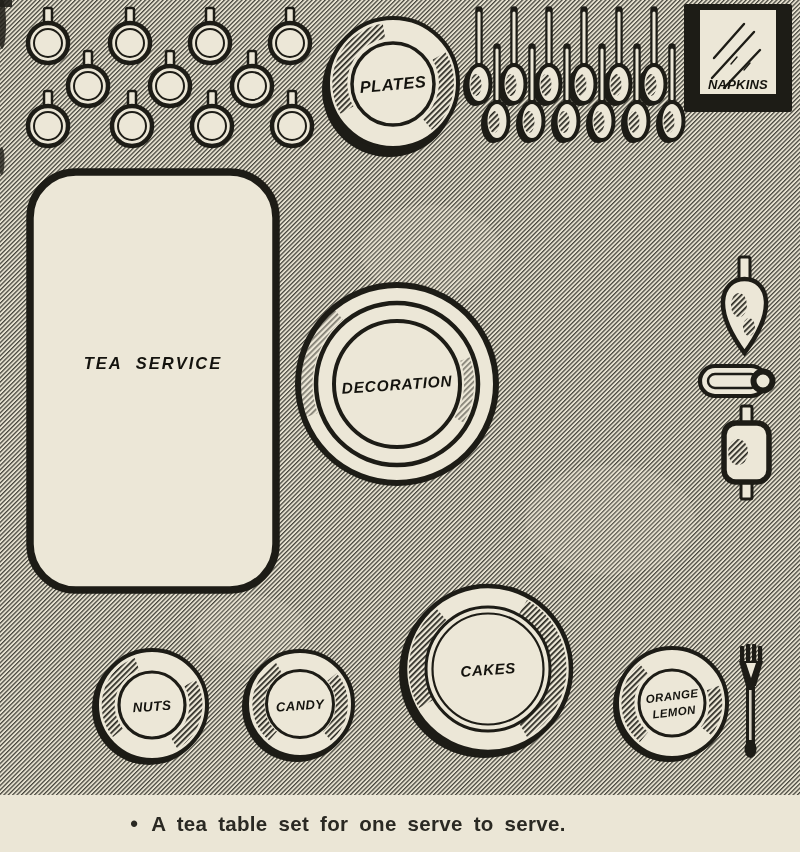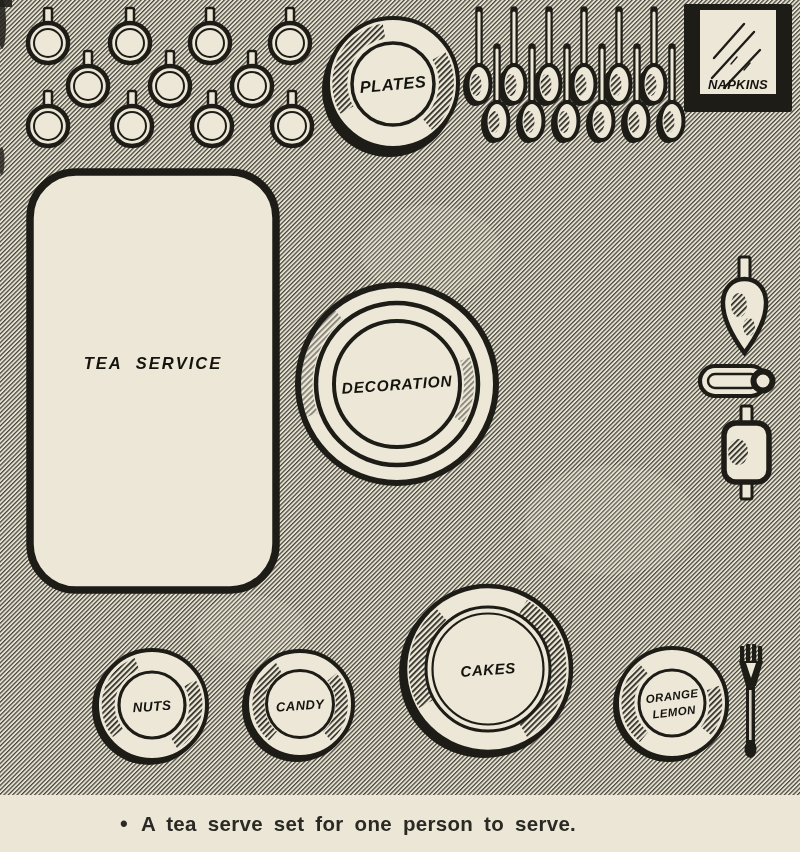--- a/index.html
+++ b/index.html
@@ -304,17 +304,17 @@
       <ellipse cx="750.5" cy="749" rx="6" ry="9"></ellipse>
     </g>
     <path d="M746,663 L751,678 L756,663 Z" fill="#ece7d7"></path>
     <rect x="749" y="690" width="2.6" height="50" fill="#ece7d7" opacity="0.9"></rect>
   </g>
 </svg>
 
 <div id="caption-strip">
   <div id="caption-inner">
     <span id="caption-bullet">•</span>
-    <span>A tea serve set for one person to serve.</span>
+    <span>A tea table set for one serve to serve.</span>
   </div>
 </div>
 
 </div>
 
 </body></html>

